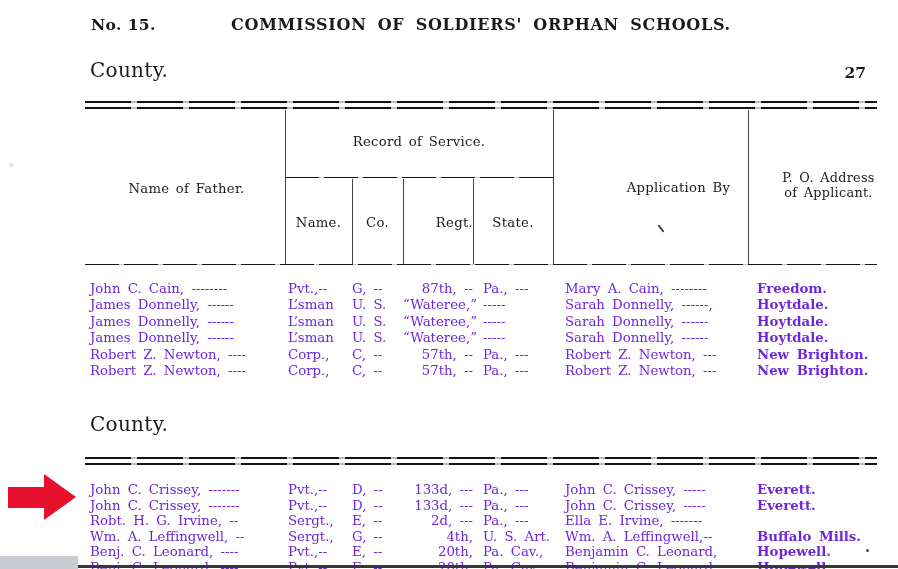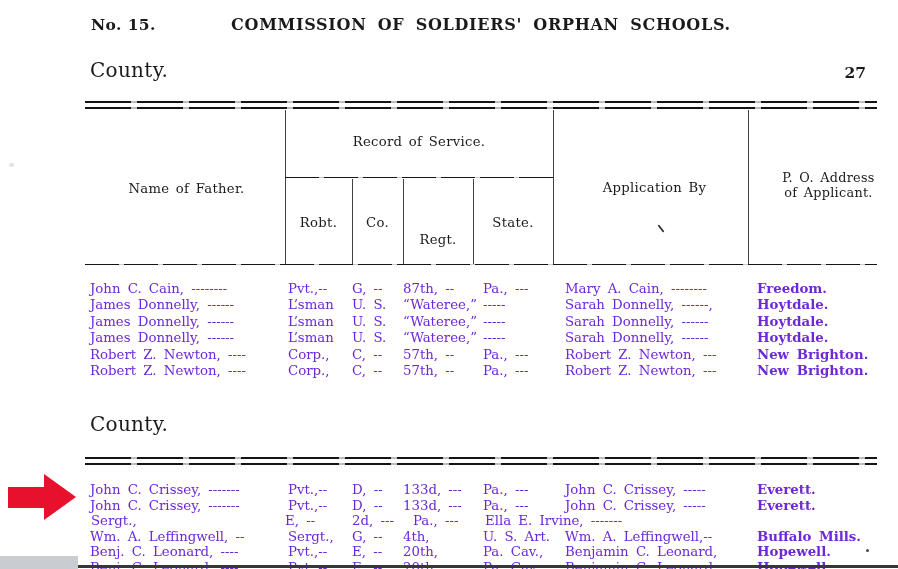--- a/index.html
+++ b/index.html
@@ -20,33 +20,33 @@
     background-image:repeating-linear-gradient(90deg,var(--rule) 0px,var(--rule) 46px,rgba(20,20,20,.28) 46px,rgba(20,20,20,.28) 52px);}
   .rline.thin{height:1.4px;
     background-image:repeating-linear-gradient(90deg,var(--rule) 0px,var(--rule) 34px,rgba(20,20,20,.22) 34px,rgba(20,20,20,.22) 39px);}
   .vline{position:absolute;width:1.3px;background:rgba(25,25,25,.82);}
   
   .th{position:absolute;text-align:center;font-size:13.2px;letter-spacing:.3px;word-spacing:2px;white-space:nowrap;}
   #th-father{left:88px;width:197px;top:181px;}
   #th-ros{left:285px;width:268px;top:134px;}
   #th-rank{left:285px;width:67px;top:215px;}
   #th-co{left:352px;width:51px;top:215px;}
-  #th-regt{left:403px;width:70px;top:232px;}
+  #th-regt{left:403px;width:70px;top:215px;text-align:right;}
   #th-state{left:473px;width:80px;top:215px;}
-  #th-app{left:557px;width:195px;top:180px;}
+  #th-app{left:581px;width:195px;top:180px;}
   #th-addr{left:748px;width:129px;top:170px;font-size:12.8px;line-height:15px;padding-left:16px;}
   
   .rows{position:absolute;left:88px;width:792px;font-size:13.3px;color:#6d28d9;word-spacing:3px;}
   #rows1{top:281px;line-height:16.45px;}
   #rows2{top:482px;line-height:15.6px;}
   .row{display:grid;grid-template-columns:197px 67px 51px 70px 80px 195px 1fr;white-space:nowrap;}
   .cell{white-space:nowrap;overflow:visible;}
   .c-father{padding-left:2px;}
   .c-rank{padding-left:3px;}
-  .c-regt{text-align:left;}
+  .c-regt{text-align:right;}
   .c-state{padding-left:10px;}
   .c-application{padding-left:12px;}
   .c-address{padding-left:9px;font-weight:bold;}
   
   .arrow-shaft{position:absolute;left:8px;top:487px;width:38px;height:21px;background:var(--arrow);}
   .arrow-head{position:absolute;left:44px;top:474px;width:0;height:0;
     border-top:23.5px solid transparent;border-bottom:23.5px solid transparent;border-left:32px solid var(--arrow);}
   
   .ink-mark{position:absolute;left:660px;top:224px;width:2px;height:9px;background:#3a3a3a;transform:rotate(-38deg);border-radius:1px;}
   .speck-left{position:absolute;left:9px;top:163px;width:5px;height:4px;background:#e3e3e3;border-radius:2px;}
@@ -73,21 +73,21 @@
   <div class="vline" style="left:403px;top:179px;height:85px;"></div>
   <div class="vline" style="left:473px;top:179px;height:85px;"></div>
   <div class="vline" style="left:553px;top:110px;height:154px;"></div>
   <div class="vline" style="left:748px;top:110px;height:154px;"></div>
 
   <div class="rline thin" style="left:285px;top:177px;width:268px;"></div>
   <div class="rline thin" style="left:85px;top:264px;width:792px;"></div>
 
   <div class="th" id="th-father">Name of Father.</div>
   <div class="th" id="th-ros">Record of Service.</div>
-  <div class="th" id="th-rank">Robt.</div>
+  <div class="th" id="th-rank">Name.</div>
   <div class="th" id="th-co">Co.</div>
   <div class="th" id="th-regt">Regt.</div>
   <div class="th" id="th-state">State.</div>
   <div class="th" id="th-app">Application By</div>
   <div class="th" id="th-addr">
     <div>P. O. Address</div>
     <div>of Applicant.</div>
   </div>
   <div class="ink-mark"></div>
 
@@ -164,20 +164,21 @@
       <div class="row">
         <span class="cell c-father">John C. Crissey, -------</span>
         <span class="cell c-rank">Pvt.,--</span>
         <span class="cell c-co">D, --</span>
         <span class="cell c-regt">133d, ---</span>
         <span class="cell c-state">Pa., ---</span>
         <span class="cell c-application">John C. Crissey, -----</span>
         <span class="cell c-address">Everett.</span>
       </div>
       <div class="row">
+        <span class="cell c-father">Robt. H. G. Irvine, --</span>
         <span class="cell c-rank">Sergt.,</span>
         <span class="cell c-co">E, --</span>
         <span class="cell c-regt">2d, ---</span>
         <span class="cell c-state">Pa., ---</span>
         <span class="cell c-application">Ella E. Irvine, -------</span>
       </div>
       <div class="row">
         <span class="cell c-father">Wm. A. Leffingwell, --</span>
         <span class="cell c-rank">Sergt.,</span>
         <span class="cell c-co">G, --</span>

